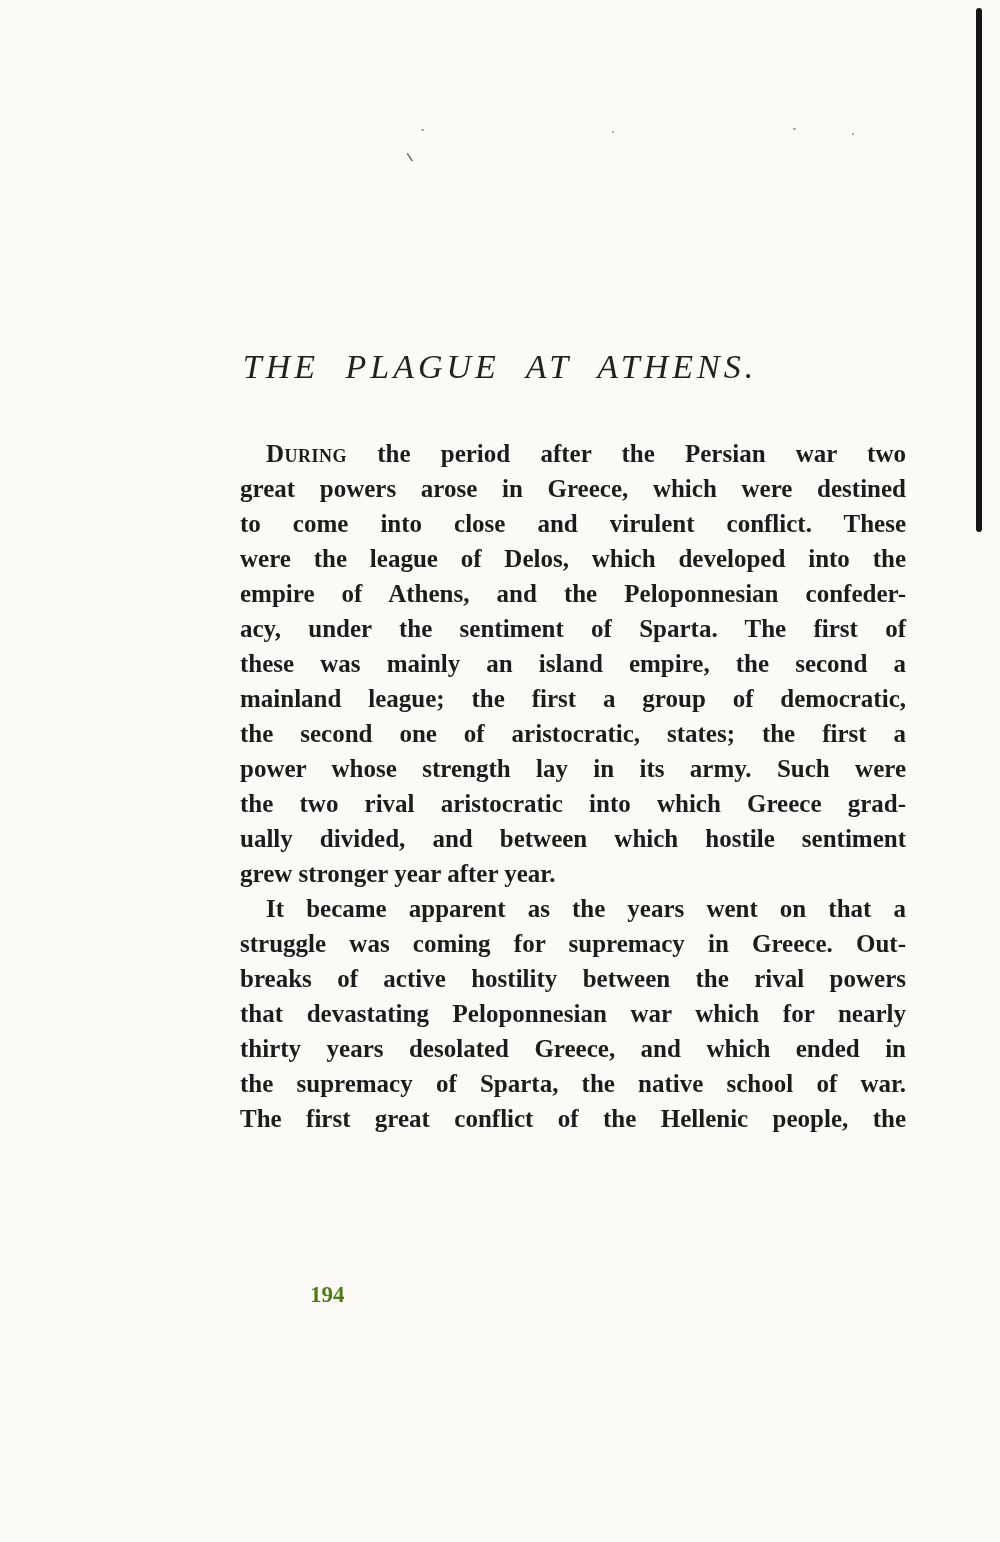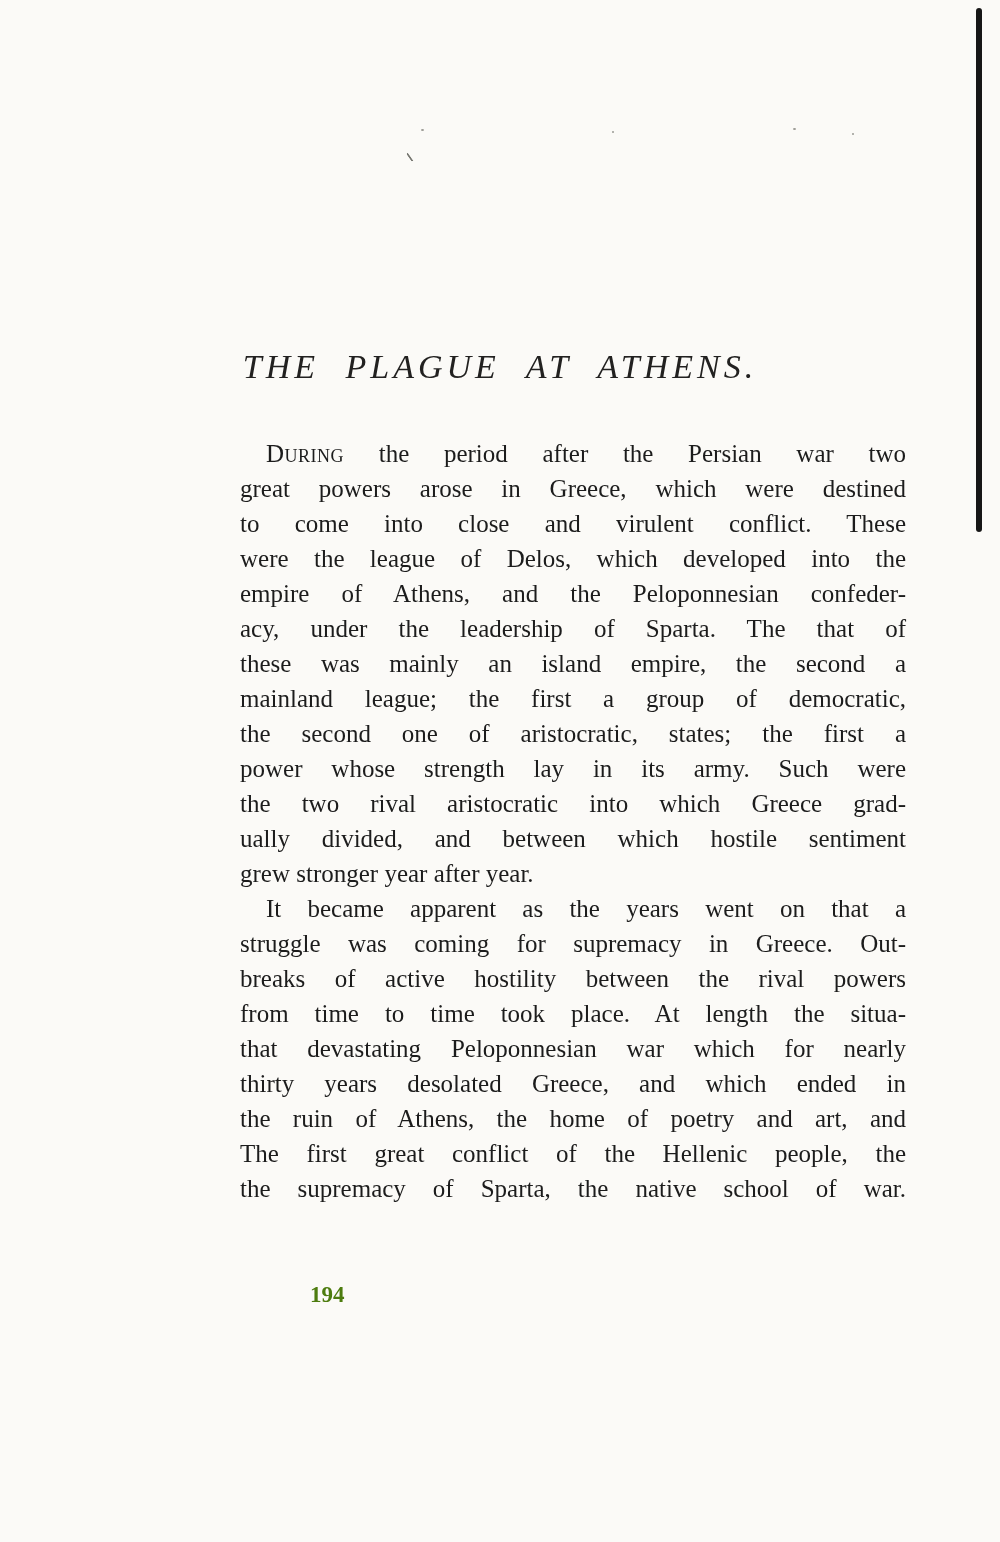--- a/index.html
+++ b/index.html
@@ -58,20 +58,21 @@
     left: 240px;
     top: 436px;
     width: 666px;
     font-size: 25px;
     line-height: 35px;
     color: #1c1c1c;
   }
   .line {
     text-align: justify;
     text-align-last: justify;
+    font-weight: bold;
   }
   .line.indent { text-indent: 26px; }
   .line.last { text-align-last: left; }
   .smallcaps { font-variant: small-caps; letter-spacing: 0.5px; }
   .pagenum {
     position: absolute;
     left: 310px;
     top: 1282px;
     font-size: 23px;
     font-weight: bold;
@@ -91,35 +92,33 @@
   <div class="tick-mark"></div>
 
   <div class="title">THE PLAGUE AT ATHENS.</div>
 
   <div class="body-block">
     <div class="line indent"><span class="smallcaps">During</span><span> the period after the Persian war two</span></div>
     <div class="line">great powers arose in Greece, which were destined</div>
     <div class="line">to come into close and virulent conflict.  These</div>
     <div class="line">were the league of Delos, which developed into the</div>
     <div class="line">empire of Athens, and the Peloponnesian confeder-</div>
-    <div class="line">acy, under the leadership of Sparta.  The that of</div>
+    <div class="line">acy, under the sentiment of Sparta.  The first of</div>
     <div class="line">these was mainly an island empire, the second a</div>
     <div class="line">mainland league; the first a group of democratic,</div>
     <div class="line">the second one of aristocratic, states; the first a</div>
     <div class="line">power whose strength lay in its army.  Such were</div>
     <div class="line">the two rival aristocratic into which Greece grad-</div>
     <div class="line">ually divided, and between which hostile sentiment</div>
     <div class="line last">grew stronger year after year.</div>
 
     <div class="line indent">It became apparent as the years went on that a</div>
     <div class="line">struggle was coming for supremacy in Greece.  Out-</div>
     <div class="line">breaks of active hostility between the rival powers</div>
-    <div class="line">from time to time took place.  At length the situa-</div>
     <div class="line">that devastating Peloponnesian war which for nearly</div>
     <div class="line">thirty years desolated Greece, and which ended in</div>
-    <div class="line">the ruin of Athens, the home of poetry and art, and</div>
+    <div class="line">the supremacy of Sparta, the native school of war.</div>
     <div class="line">The first great conflict of the Hellenic people, the</div>
-    <div class="line">the supremacy of Sparta, the native school of war.</div>
   </div>
 
   <div class="pagenum">194</div>
 
 </div>
 
 </body></html>

